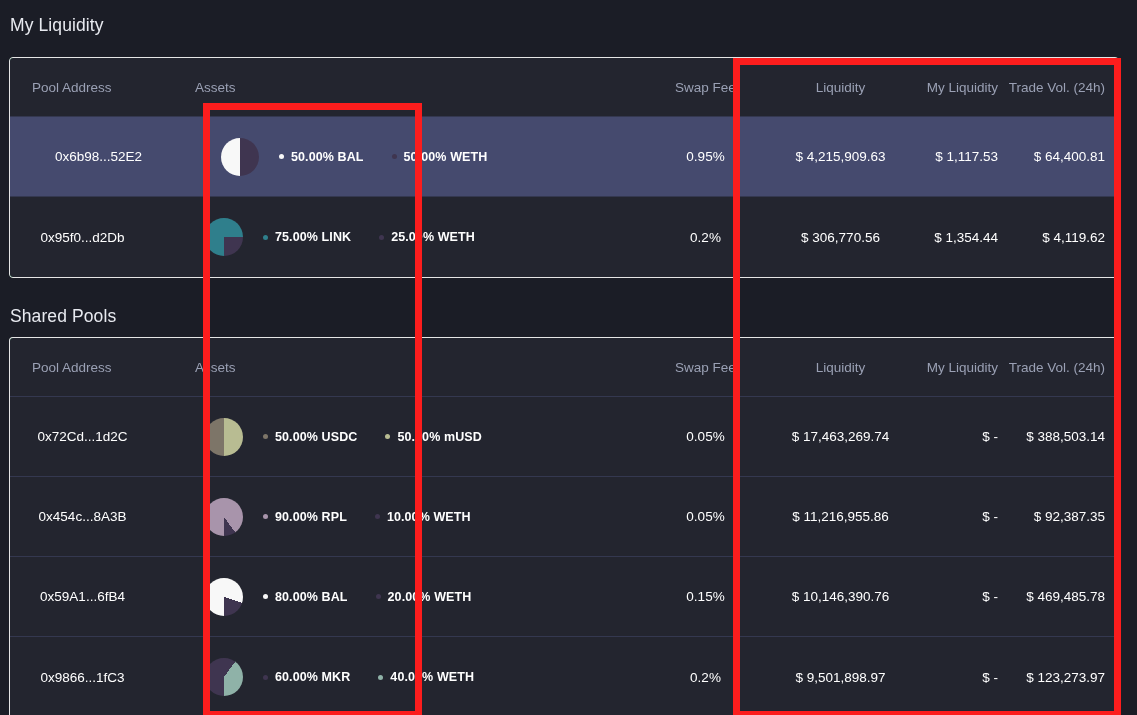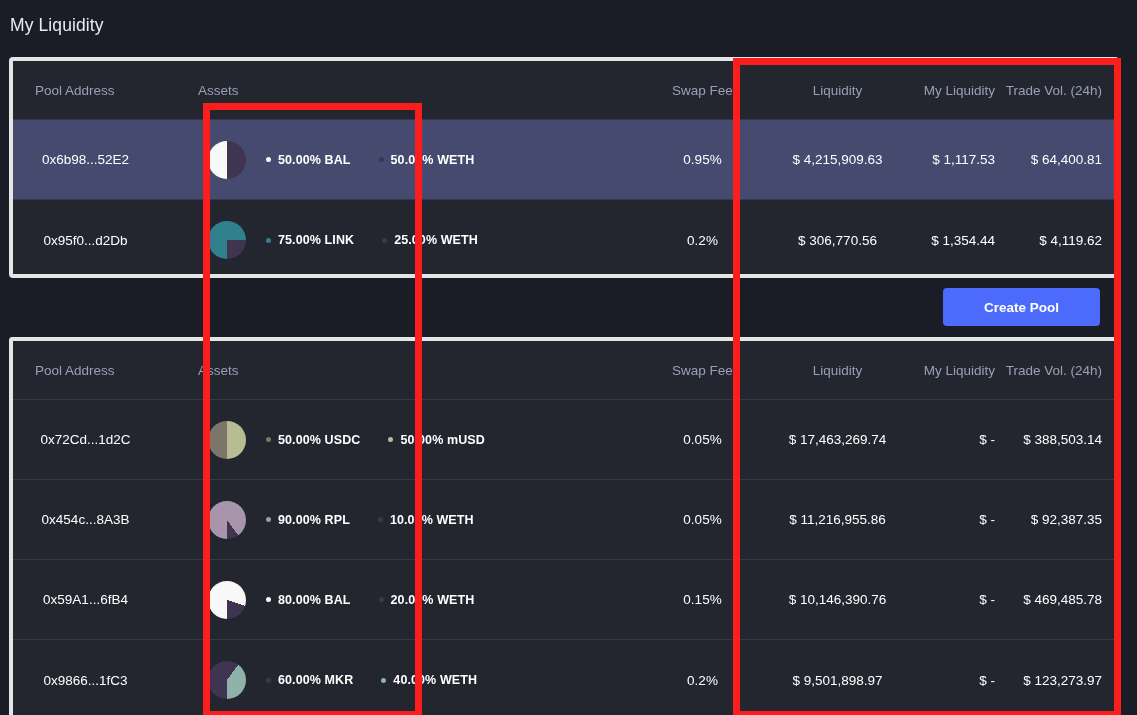--- a/index.html
+++ b/index.html
@@ -19,37 +19,37 @@
     letter-spacing: .1px;
   }
   #my-liquidity-title { position: absolute; left: 0; top: 0; }
   #shared-pools-title { position: absolute; left: 0; top: 291px; }
 
   .card {
     position: absolute;
     left: 9px;
     width: 1110px;
     background: #86efac;
-    border: 4px solid #e5e5e5;
+    border: 1px solid #e5e5e5;
     border-radius: 4px;
     overflow: hidden;
   }
   #card-my-liquidity { top: 57px; height: 221px; }
   #card-shared-pools { top: 337px; height: 378px; border-bottom: none; border-radius: 4px 4px 0 0;}
 
   .row {
     display: flex;
     align-items: center;
     width: 100%;
     border-bottom: 1px solid #343850;
   }
   .row:last-child { border-bottom: none; }
   .header-row { height: 59px; background: #23252f; }
   .data-row { height: 80px; background: #23252f; }
-  .data-row.highlight { background: #454a6e; }
+  .data-row.highlight { background: #454a6e; padding-left: 16px; }
 
   .c-addr   { width: 145px; text-align: center; flex: 0 0 145px; }
   .c-pie    { width: 58px;  flex: 0 0 58px; display: flex; align-items: center; justify-content: center; margin-left: 40px; }
   .c-assets { flex: 1 1 auto; padding-left: 10px; }
   .c-fee    { width: 155px; flex: 0 0 155px; text-align: center; }
   .c-liq    { width: 115px; flex: 0 0 115px; text-align: center; }
   .c-myliq  { width: 100px; flex: 0 0 100px; text-align: right; }
   .c-vol    { width: 120px; flex: 0 0 120px; text-align: right; padding-right: 13px; }
 
   .hdr-txt {
@@ -166,23 +166,20 @@
           <div class="c-fee cell-txt">0.2%</div>
           <div class="c-liq cell-txt">$ 306,770.56</div>
           <div class="c-myliq cell-txt">$ 1,354.44</div>
           <div class="c-vol cell-txt">$ 4,119.62</div>
         </div>
       </div>
   </div>
 
   <div class="section-title" id="shared-pools-title">Shared Pools</div>
 
-  <div class="toolbar-card">
-    <button id="create-pool-button">Create Pool</button>
-  </div>
 
   <div class="card" id="card-shared-pools">
     <div class="row header-row">
       <div class="c-addr hdr-txt hdr-addr">Pool Address</div>
       <div class="c-pie hdr-pie">
         <span class="hdr-assets-lbl">Assets</span>
       </div>
       <div class="c-assets"></div>
       <div class="c-fee hdr-txt">Swap Fee</div>
       <div class="c-liq hdr-txt">Liquidity</div>

